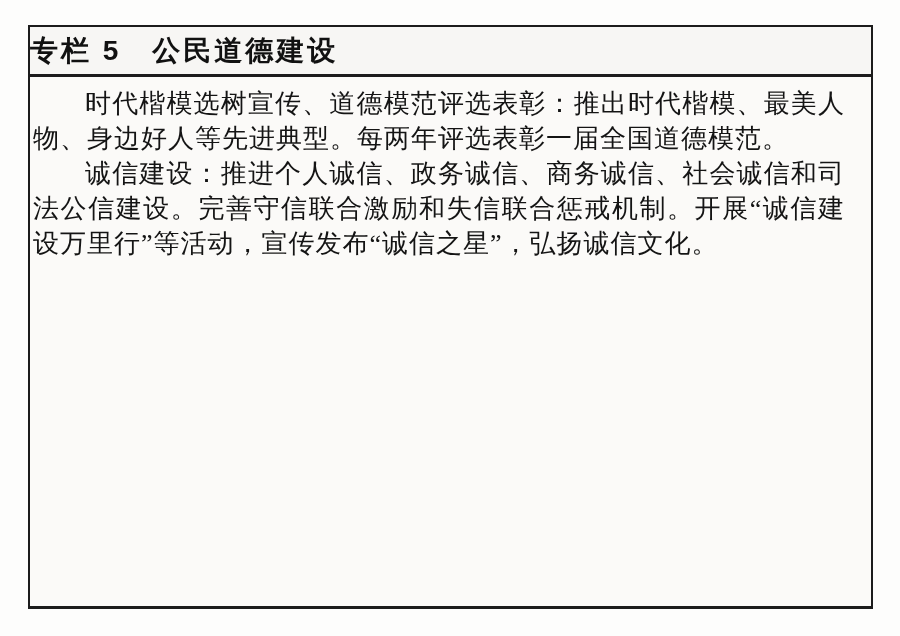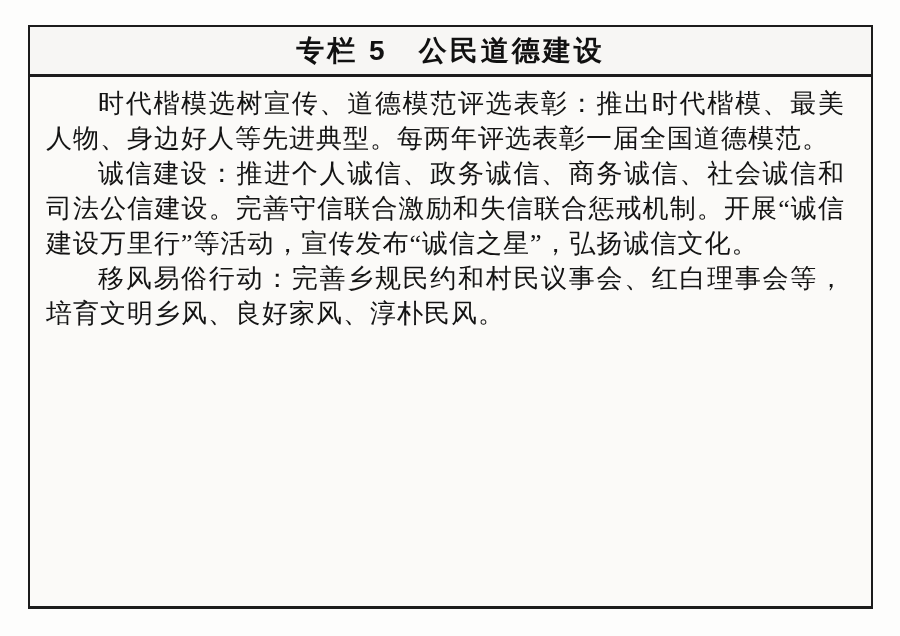--- a/index.html
+++ b/index.html
@@ -23,34 +23,34 @@
     border: 2px solid #1c1c1c;
     border-bottom-width: 3px;
     background: #fbfaf8;
   }
   .panel-header {
     box-sizing: border-box;
     height: 50px;
     border-bottom: 3px solid #1c1c1c;
     display: flex;
     align-items: center;
-    justify-content: center;
+    justify-content: flex-start;
     background: #f7f6f4;
   }
   .panel-title {
     font-family: "Liberation Sans", "DejaVu Sans", sans-serif;
     font-weight: bold;
     font-size: 28px;
     color: #111;
     letter-spacing: 3px;
     white-space: pre;
   }
   .panel-body {
     box-sizing: border-box;
-    padding: 9px 26px 0 16px;
+    padding: 9px 26px 0 3px;
     color: #141414;
   }
   .panel-body p {
     margin: 0;
     font-size: 26px;
     line-height: 35px;
     letter-spacing: 1px;
     text-indent: 2em;
     text-align: justify;
     text-justify: inter-character;
@@ -60,15 +60,14 @@
 </head>
 <body>
 
 <div class="panel">
   <div class="panel-header">
     <span class="panel-title">专栏 5　公民道德建设</span>
   </div>
   <div class="panel-body">
     <p>时代楷模选树宣传、道德模范评选表彰：推出时代楷模、最美人物、身边好人等先进典型。每两年评选表彰一届全国道德模范。</p>
     <p>诚信建设：推进个人诚信、政务诚信、商务诚信、社会诚信和司法公信建设。完善守信联合激励和失信联合惩戒机制。开展“诚信建设万里行”等活动，宣传发布“诚信之星”，弘扬诚信文化。</p>
-    <p>移风易俗行动：完善乡规民约和村民议事会、红白理事会等，培育文明乡风、良好家风、淳朴民风。</p>
   </div>
 </div>
 
 </body></html>

